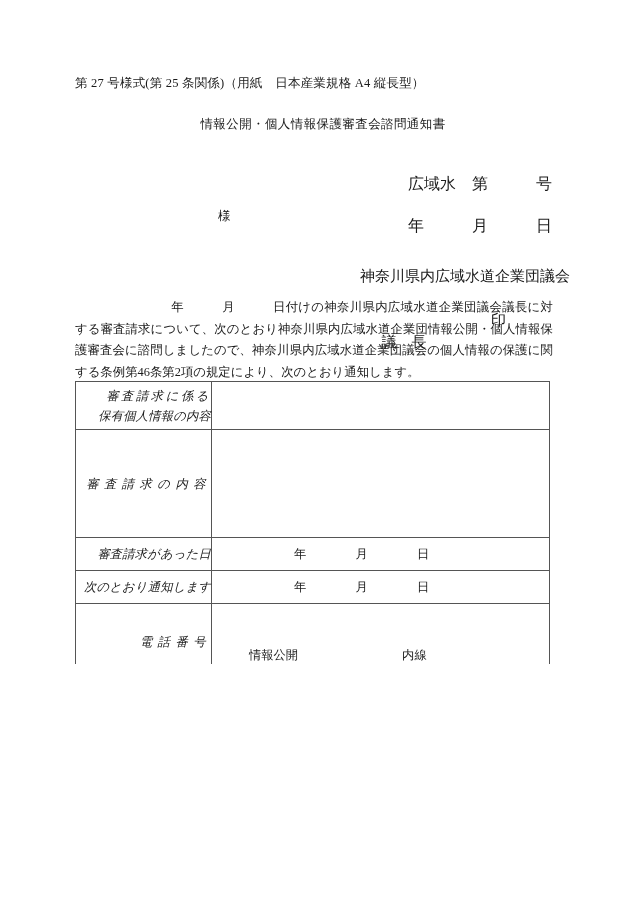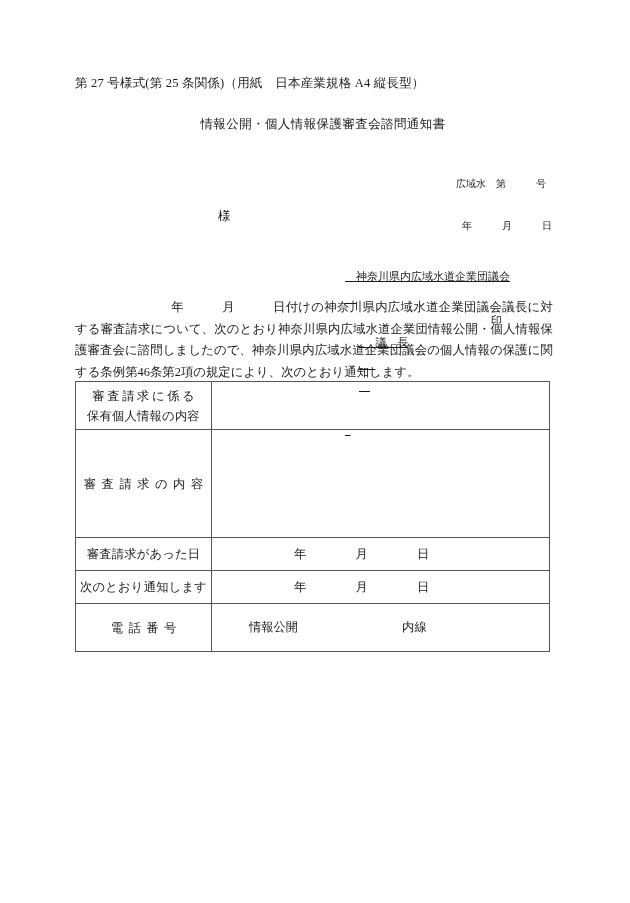--- a/index.html
+++ b/index.html
@@ -33,44 +33,43 @@
     right: 0;
     top: 116px;
     text-align: center;
     font-size: 12.5px;
     letter-spacing: 0.4px;
   }
   .number-block {
     position: absolute;
     right: 78px;
     top: 152px;
-    font-size: 10px;
+    font-size: 16px;
     text-align: left;
     line-height: 21px;
     white-space: pre;
   }
   .number-block .line2 {
     display: block;
     padding-left: 16px;
   }
   .recipient {
     position: absolute;
     left: 218px;
     top: 208px;
     font-size: 12.5px;
     white-space: pre;
   }
   .issuer {
     position: absolute;
     left: 345px;
     top: 243px;
-    font-size: 11px;
+    font-size: 15px;
     line-height: 22px;
     white-space: pre;
-    text-decoration: underline;
   }
   .issuer .role-line {
     display: block;
     position: relative;
     padding-left: 14px;
   }
   .issuer .seal {
     position: absolute;
     left: 146px;
     top: 0;
@@ -98,22 +97,23 @@
     table-layout: fixed;
     font-size: 12.3px;
   }
   table.form-table td {
     border: 1px solid #555555;
     padding: 0;
     vertical-align: middle;
   }
   td.label-cell {
     width: 135px;
-    text-align: center;
+    text-align: right;
     padding: 4px 8px;
+    font-style: italic;
   }
   td.label-cell .lbl {
     display: block;
     line-height: 20px;
   }
   .sp-wide {
     letter-spacing: 5.5px;
     padding-left: 5.5px;
   }
   .sp-med {
@@ -140,20 +140,21 @@
     vertical-align: bottom;
     padding: 0 0 4px 6px;
   }
   .contact-line {
     white-space: pre;
     display: block;
   }
   .contact-line .ext {
     display: inline-block;
     padding-left: 104px;
+    margin-top: 28px;
   }
 </style>
 </head>
 <body>
 
 <div class="page">
 
   <div class="form-id">第 27 号様式(第 25 条関係)（用紙　日本産業規格 A4 縦長型）</div>
 
   <div class="doc-title">情報公開・個人情報保護審査会諮問通知書</div>

